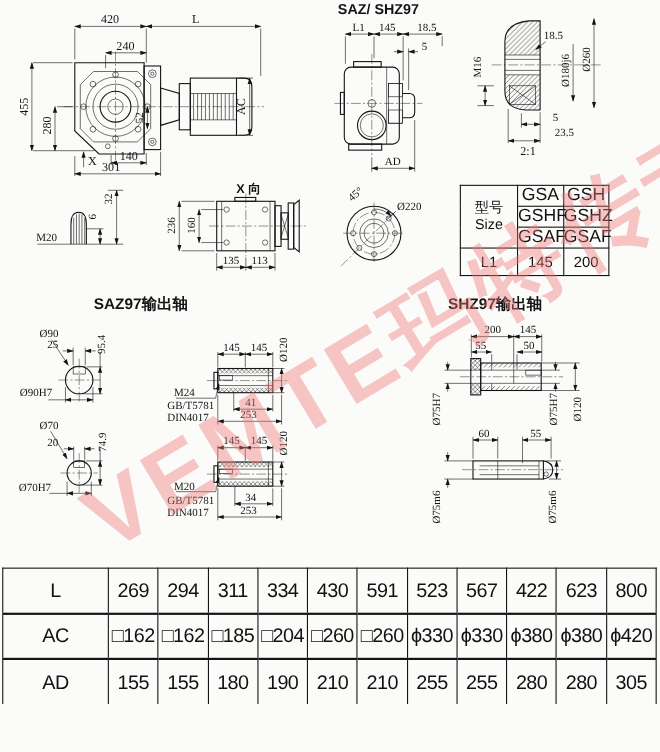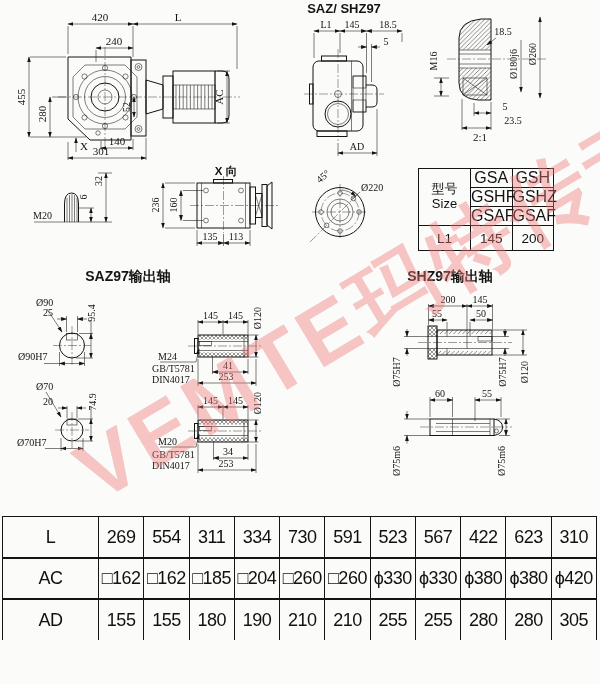--- a/index.html
+++ b/index.html
@@ -486,30 +486,30 @@
         <col>
         <col>
         <col>
         <col>
         <col>
   </colgroup>
   <tbody>
   <tr class="rL">
     <th>L</th>
     <td>269</td>
-    <td>554</td>
+    <td>294</td>
     <td>311</td>
     <td>334</td>
-    <td>730</td>
+    <td>430</td>
     <td>591</td>
     <td>523</td>
     <td>567</td>
     <td>422</td>
     <td>623</td>
-    <td>310</td>
+    <td>800</td>
   </tr>
   <tr class="rAC">
     <th>AC</th>
     <td>□162</td>
     <td>□162</td>
     <td>□185</td>
     <td>□204</td>
     <td>□260</td>
     <td>□260</td>
     <td>ϕ330</td>

